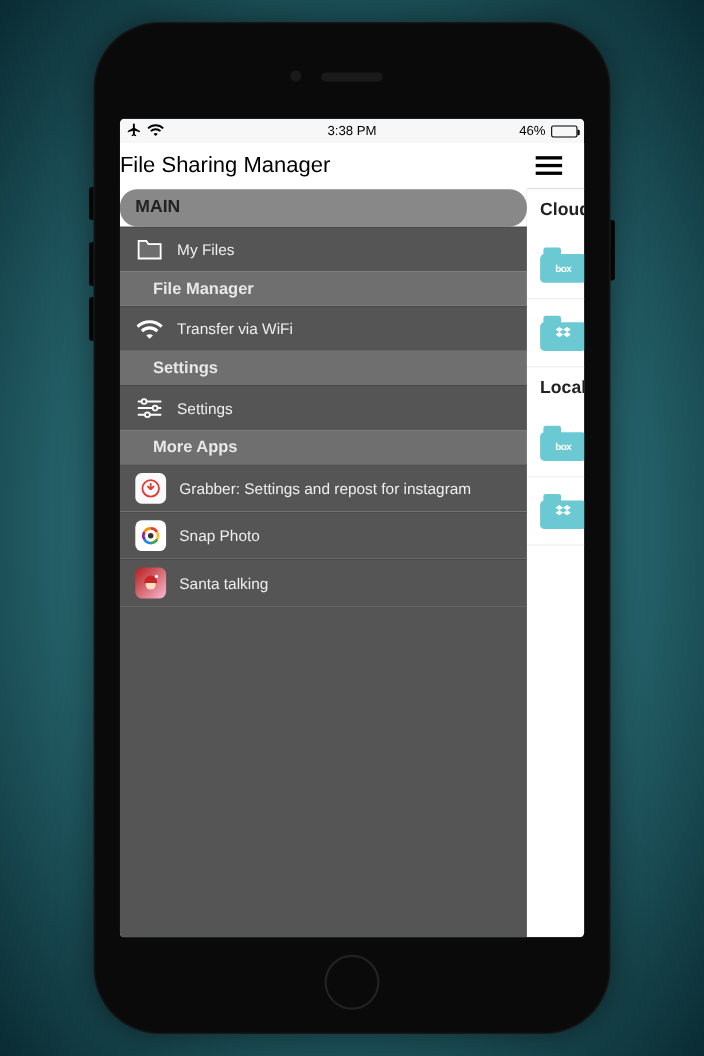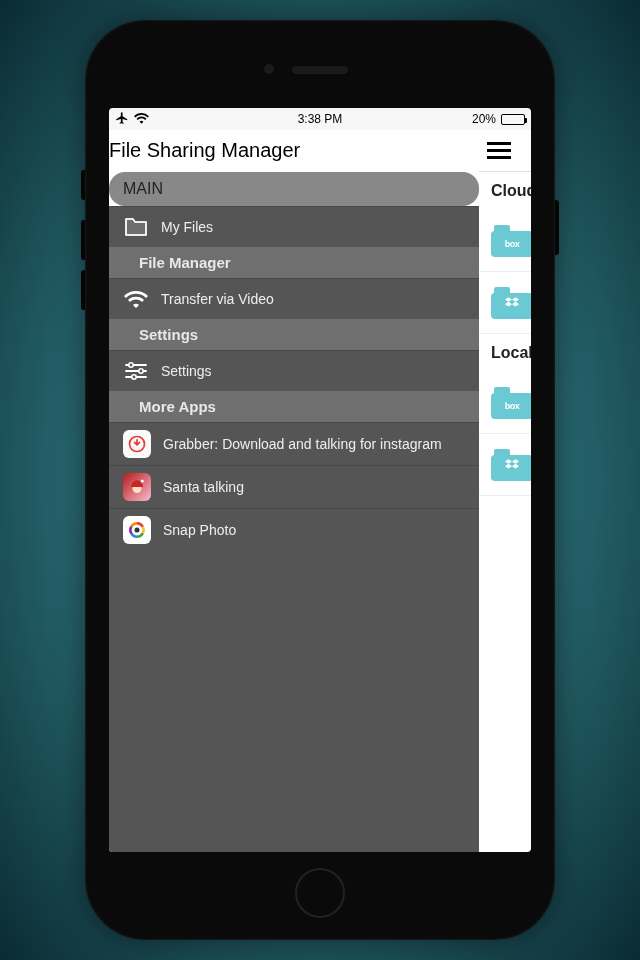--- a/index.html
+++ b/index.html
@@ -71,21 +71,21 @@
   }
   .drawer-title {
     text-align: left;
     font-size: 20px; font-weight: 500;
     padding: 9px 0 10px;
     background: #fff;
   }
   .section-hdr {
     background: #888;
     color: #222;
-    font-size: 16px; font-weight: 400;
+    font-size: 16px; font-weight: 700;
     padding: 8px 14px;
     border-radius: 16px;
   }
   .section-sub {
     background: #6f6f6f;
     color: #e8e8e8;
     font-size: 15px; font-weight: 600;
     padding: 7px 30px;
   }
   .row {
@@ -156,21 +156,21 @@
             </svg>
         </span>
         <span>
           <svg width="15" height="12" viewBox="0 0 24 18">
               <path fill="#000" d="M12 18l3-3a4.24 4.24 0 0 0-6 0l3 3zm-6-6a8.49 8.49 0 0 1 12 0l2-2a11.3 11.3 0 0 0-16 0l2 2zm-4-4a14.14 14.14 0 0 1 20 0l2-2a17 17 0 0 0-24 0l2 2z"></path>
             </svg>
         </span>
       </div>
       <div class="status-center">3:38 PM</div>
       <div class="status-right">
-        <span>20%</span>
+        <span>46%</span>
         <span class="battery"><span class="fill" style="width:56%"></span></span>
       </div>
     </div>
 
     <div class="drawer-layer">
 
       <div class="main-peek">
         <div class="main-header">
           <div class="hamburger">
               <span></span>
@@ -228,21 +228,21 @@
           <span>My Files</span>
         </div>
 
         <div class="section-sub">File Manager</div>
         <div class="row">
           <span class="icon-box">
             <svg width="24" height="20" viewBox="0 0 24 18">
                 <path fill="#fff" d="M12 18l3-3a4.24 4.24 0 0 0-6 0l3 3zm-6-6a8.49 8.49 0 0 1 12 0l2-2a11.3 11.3 0 0 0-16 0l2 2zm-4-4a14.14 14.14 0 0 1 20 0l2-2a17 17 0 0 0-24 0l2 2z"></path>
               </svg>
           </span>
-          <span>Transfer via Video</span>
+          <span>Transfer via WiFi</span>
         </div>
 
         <div class="section-sub">Settings</div>
         <div class="row">
           <span class="icon-box">
             <svg width="24" height="20" viewBox="0 0 24 20">
                 <g stroke="#fff" stroke-width="1.8" stroke-linecap="round">
                   <line x1="2" y1="4" x2="22" y2="4"></line>
                   <line x1="2" y1="10" x2="22" y2="10"></line>
                   <line x1="2" y1="16" x2="22" y2="16"></line>
@@ -257,46 +257,46 @@
 
         <div class="section-sub">More Apps</div>
 
         <div class="row">
           <span class="icon-app app-grabber">
             <svg width="20" height="20" viewBox="0 0 24 24">
                 <circle cx="12" cy="12" r="9" fill="none" stroke="#e53935" stroke-width="2"></circle>
                 <path d="M12 7v6m0 0l-3-3m3 3l3-3" stroke="#e53935" stroke-width="2" fill="none" stroke-linecap="round"></path>
               </svg>
           </span>
-          <span>Grabber: Download and talking for instagram</span>
-        </div>
-        <div class="row">
-          <span class="icon-app app-santa">
-            <svg width="18" height="18" viewBox="0 0 24 24">
-                <circle cx="12" cy="14" r="6" fill="#ffe0bd"></circle>
-                <path d="M4 12c0-5 4-9 8-9s8 4 8 9" fill="#c62828"></path>
-                <circle cx="19" cy="4" r="2" fill="#fff"></circle>
-              </svg>
-          </span>
-          <span>Santa talking</span>
+          <span>Grabber: Settings and repost for instagram</span>
         </div>
         <div class="row">
           <span class="icon-app app-snap">
             <svg width="20" height="20" viewBox="0 0 24 24">
                 <circle cx="12" cy="12" r="8" fill="none" stroke="#333" stroke-width="1"></circle>
                 <path d="M12 4a8 8 0 0 1 6.9 4" stroke="#e53935" stroke-width="3" fill="none"></path>
                 <path d="M18.9 8a8 8 0 0 1 0 8" stroke="#fbc02d" stroke-width="3" fill="none"></path>
                 <path d="M18.9 16a8 8 0 0 1-6.9 4" stroke="#43a047" stroke-width="3" fill="none"></path>
                 <path d="M12 20a8 8 0 0 1-6.9-4" stroke="#1e88e5" stroke-width="3" fill="none"></path>
                 <path d="M5.1 16a8 8 0 0 1 0-8" stroke="#8e24aa" stroke-width="3" fill="none"></path>
                 <path d="M5.1 8A8 8 0 0 1 12 4" stroke="#fb8c00" stroke-width="3" fill="none"></path>
                 <circle cx="12" cy="12" r="3" fill="#333"></circle>
               </svg>
           </span>
           <span>Snap Photo</span>
         </div>
+        <div class="row">
+          <span class="icon-app app-santa">
+            <svg width="18" height="18" viewBox="0 0 24 24">
+                <circle cx="12" cy="14" r="6" fill="#ffe0bd"></circle>
+                <path d="M4 12c0-5 4-9 8-9s8 4 8 9" fill="#c62828"></path>
+                <circle cx="19" cy="4" r="2" fill="#fff"></circle>
+              </svg>
+          </span>
+          <span>Santa talking</span>
+        </div>
 
         <div class="drawer-filler"></div>
       </div>
     </div>
 
   </div>
 </div>
 
 </body></html>

